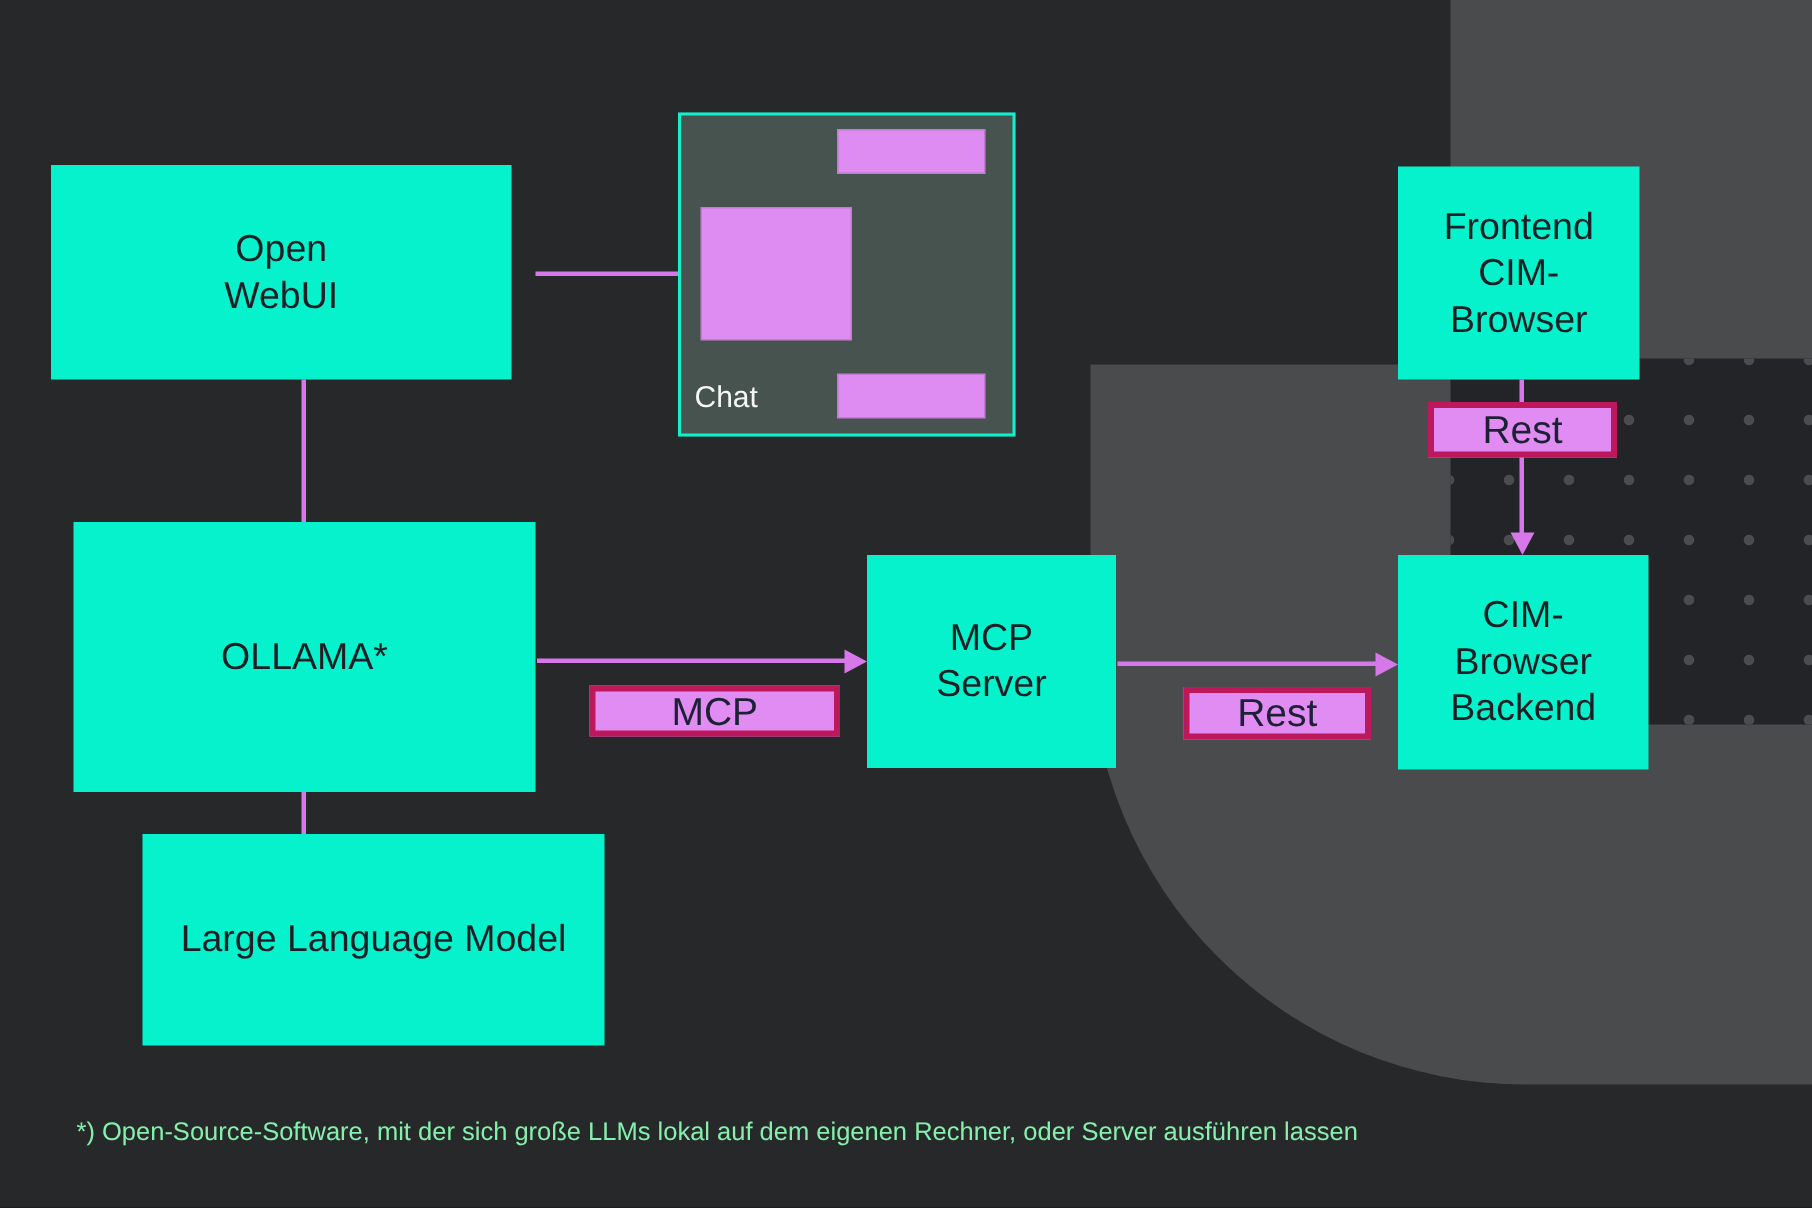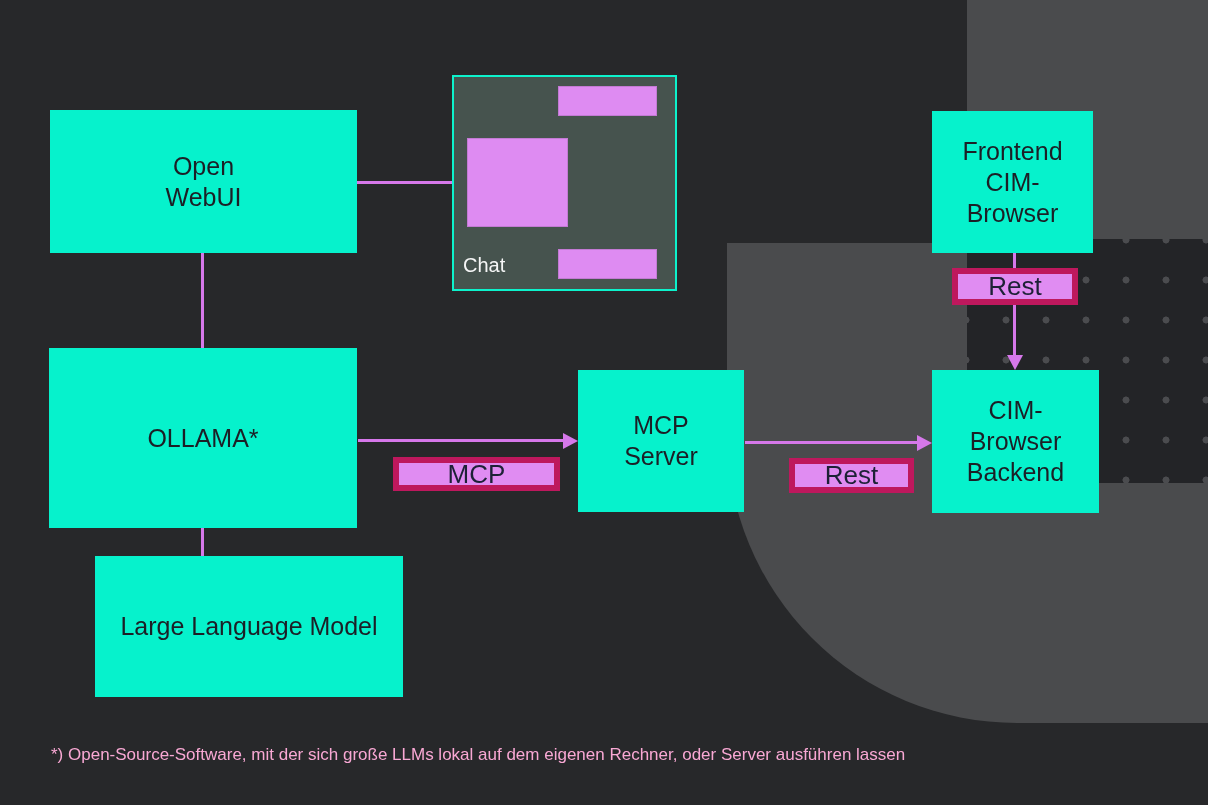--- a/index.html
+++ b/index.html
@@ -23,21 +23,21 @@
     position:absolute;left:967px;top:0;width:241px;height:239px;
     background:#4A4B4D;
   }
   
   .node{
     position:absolute;background:#06F2CC;
     display:flex;align-items:center;justify-content:center;text-align:center;
     color:#1C1F26;font-size:25px;line-height:31px;white-space:pre-line;
     z-index:3;
   }
-  .n-openwebui{left:50px;top:110px;width:307px;height:143px;}
+  .n-openwebui{left:34px;top:110px;width:307px;height:143px;}
   .n-ollama{left:49px;top:348px;width:308px;height:180px;}
   .n-llm{left:49px;top:556px;width:308px;height:141px;margin-left:46px;}
   .n-mcpserver{left:578px;top:370px;width:166px;height:142px;}
   .n-frontend{left:932px;top:111px;width:161px;height:142px;}
   .n-backend{left:932px;top:370px;width:167px;height:143px;}
   
   .chat{
     position:absolute;left:452px;top:75px;width:225px;height:216px;
     background:#46534E;border:2px solid #0DF2CC;box-sizing:border-box;z-index:3;
   }
@@ -50,30 +50,30 @@
   }
   
   .line{position:absolute;background:#D678EA;z-index:2;}
   .hline{height:3px;}
   .vline{width:3px;}
   .arrowhead{position:absolute;width:0;height:0;z-index:2;}
   .ah-down{border-left:8px solid transparent;border-right:8px solid transparent;border-top:15px solid #D678EA;}
   .ah-right{border-top:8px solid transparent;border-bottom:8px solid transparent;border-left:15px solid #D678EA;}
   
   .edge-label{
-    position:absolute;background:#E08CF2;border:6px solid #be185d;box-sizing:border-box;
+    position:absolute;background:#E08CF2;border:4px solid #be185d;box-sizing:border-box;
     display:flex;align-items:center;justify-content:center;
     color:#1D2136;font-size:26px;z-index:4;
   }
   .l-mcp{left:393px;top:457px;width:167px;height:34px;}
   .l-rest-mid{left:789px;top:458px;width:125px;height:35px;}
   .l-rest-right{left:952px;top:268px;width:126px;height:37px;}
   
   .footnote{
-    position:absolute;left:51px;top:745px;color:#f9a8d4;font-size:17px;z-index:3;
+    position:absolute;left:51px;top:745px;color:#86efac;font-size:17px;z-index:3;
   }
 </style>
 </head>
 <body>
 
 <div class="stage">
 
   <div class="bg-rounded-gray"></div>
   <div class="bg-dot-panel"></div>
   <div class="bg-rect-top"></div>

